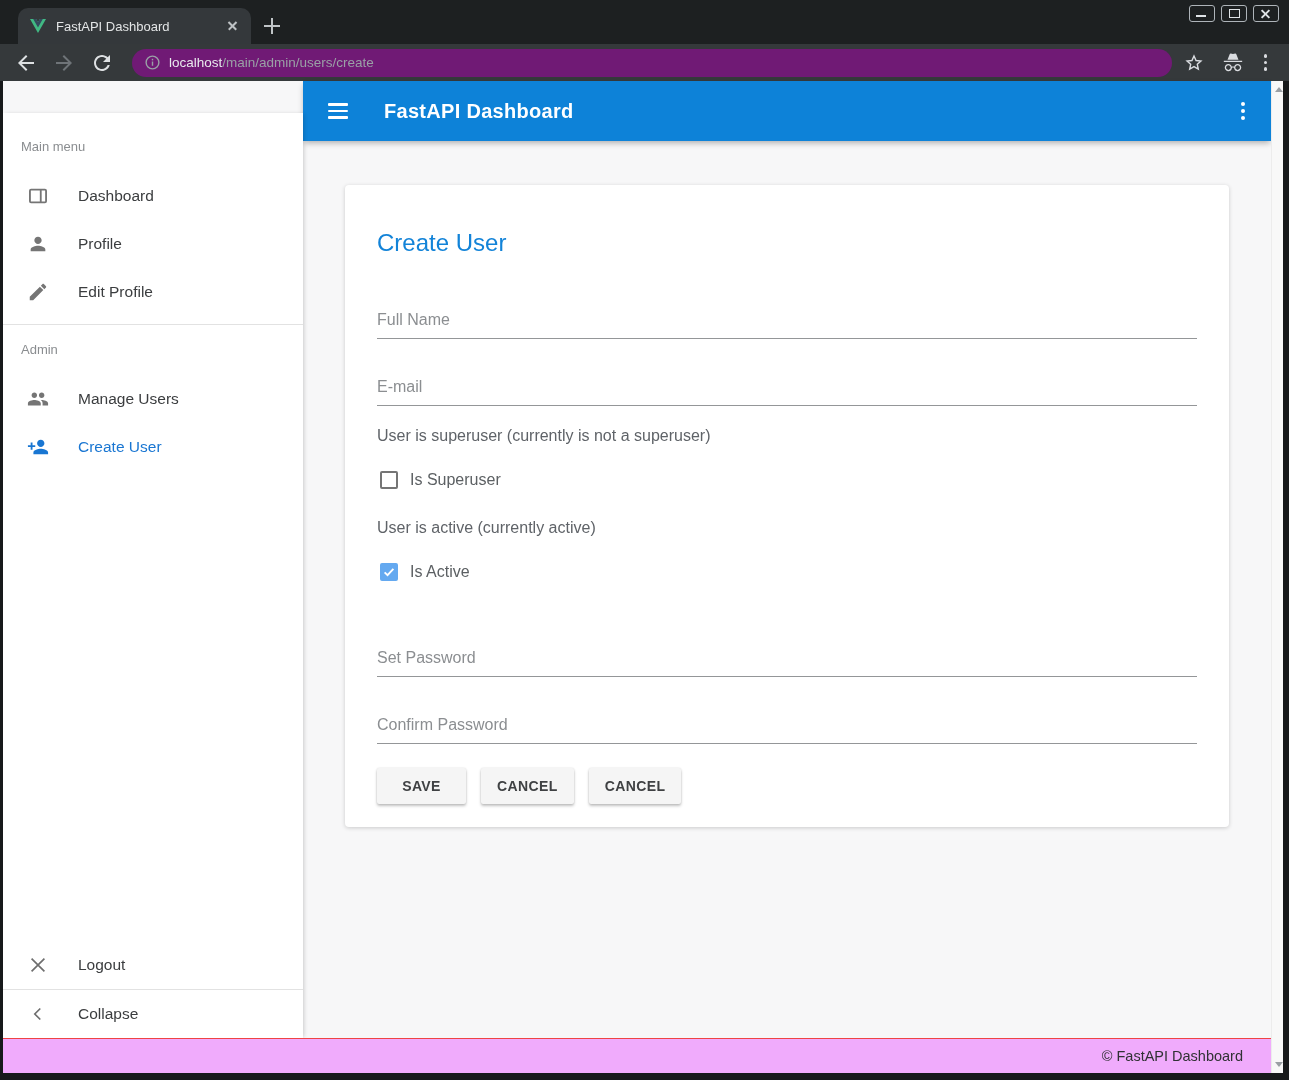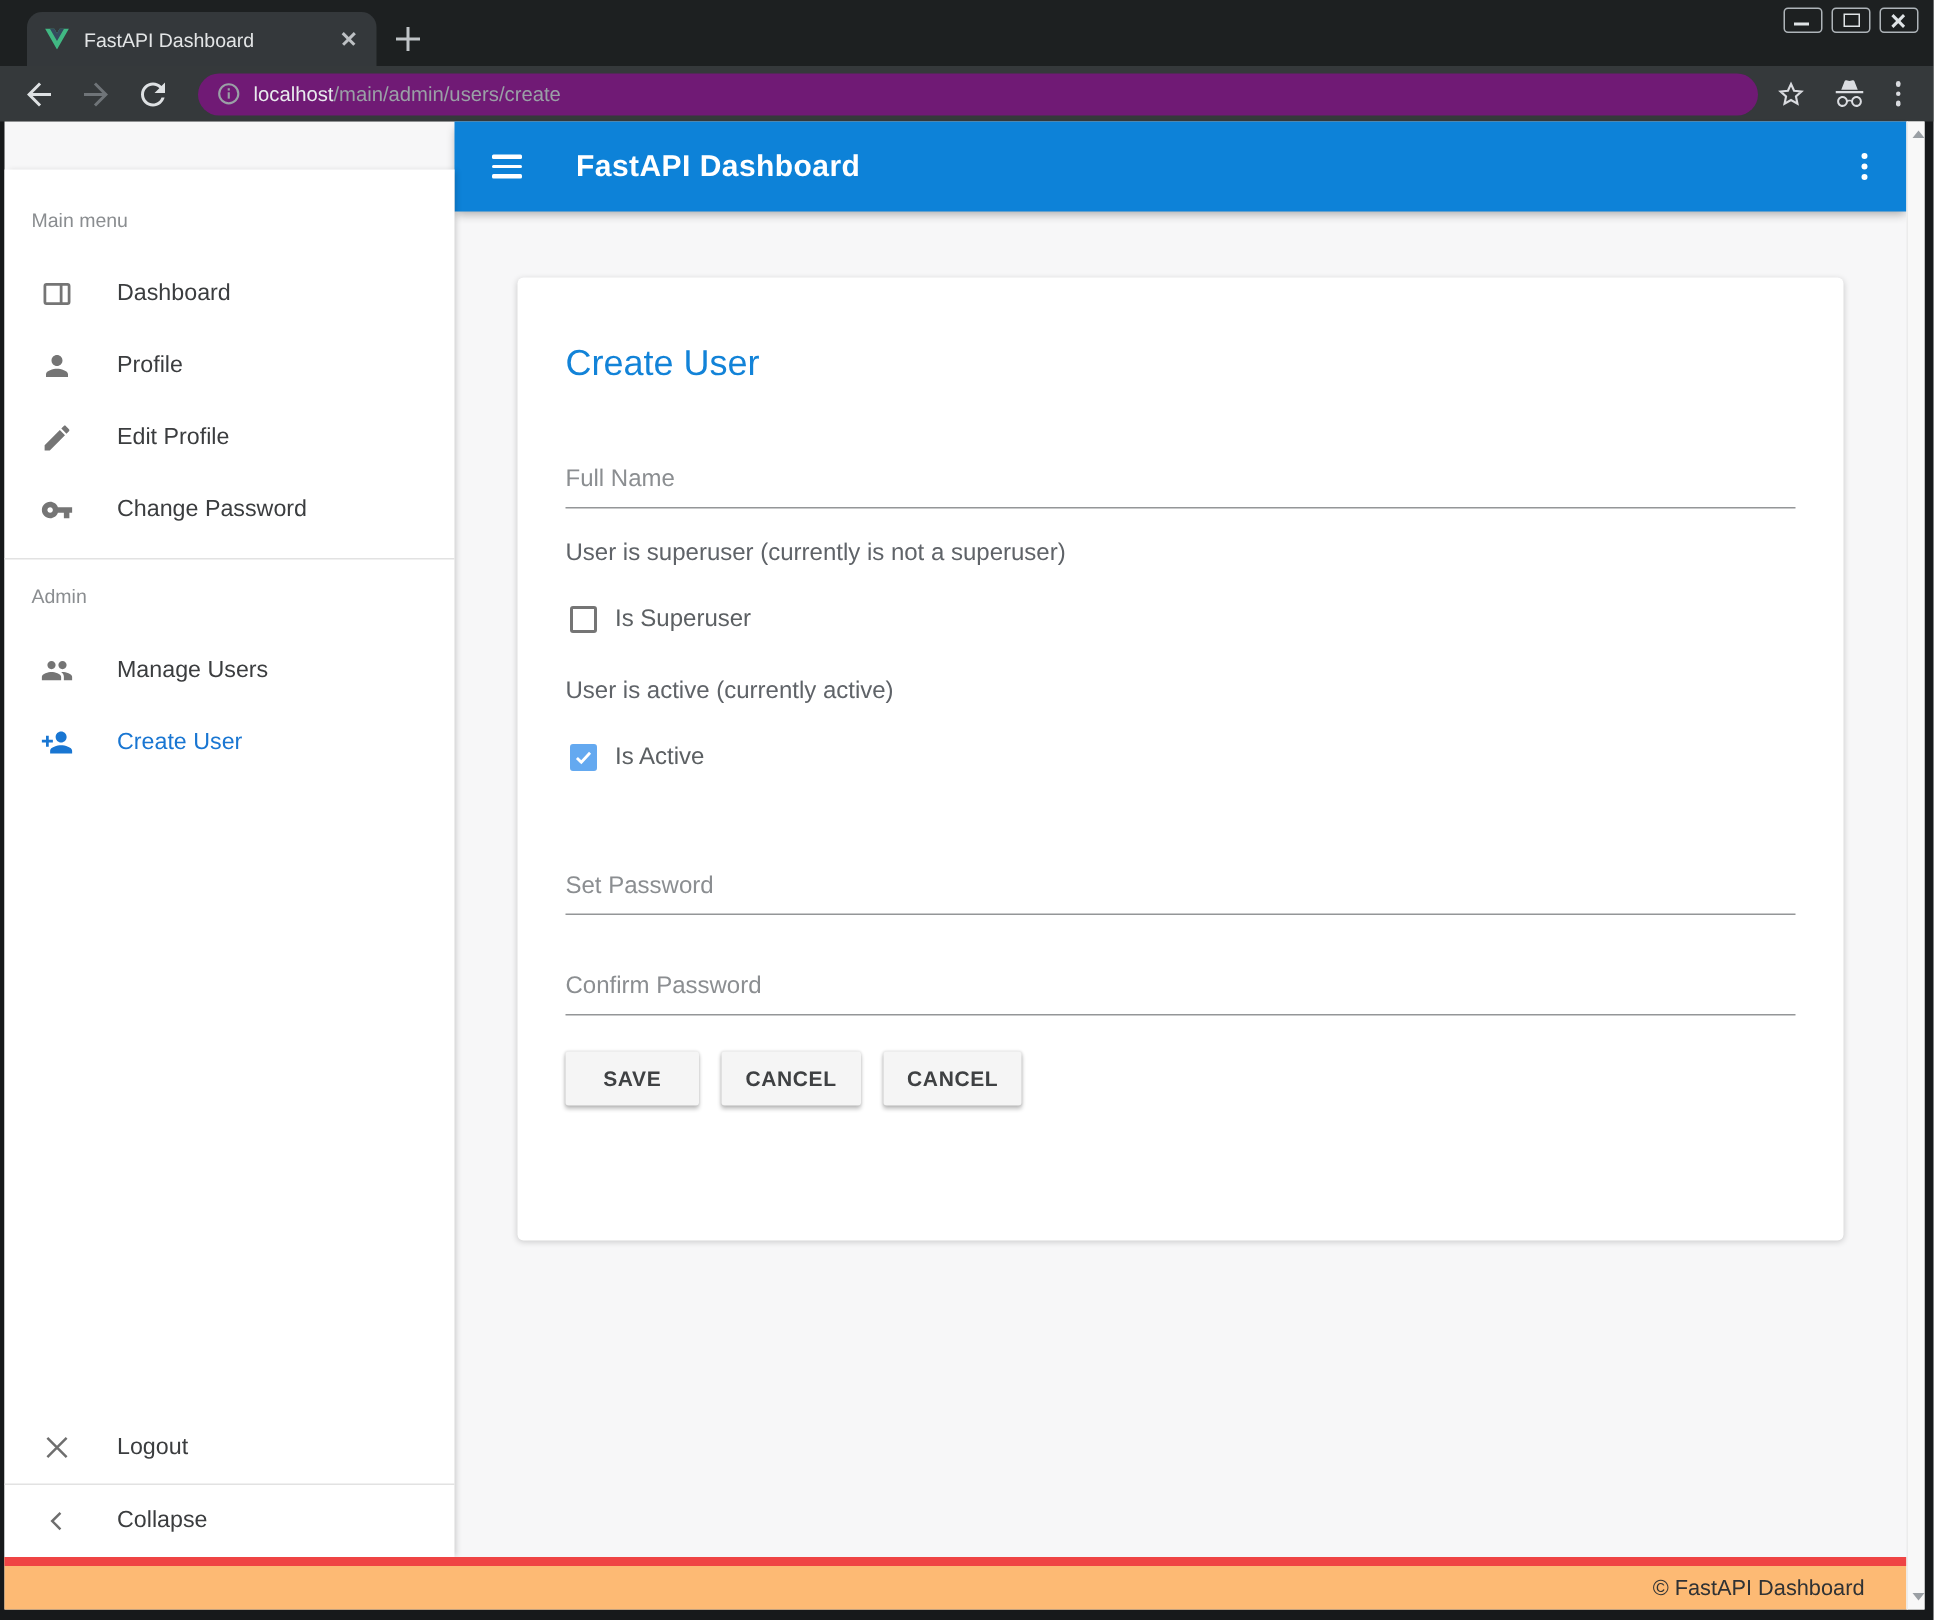--- a/index.html
+++ b/index.html
@@ -132,21 +132,21 @@
     min-width:89px; height:36px; background:#f5f5f5; border:none; border-radius:2px;
     box-shadow:0 2px 3px rgba(0,0,0,.24), 0 0 2px rgba(0,0,0,.12);
     font-family:"Liberation Sans", sans-serif;
     font-size:14px; font-weight:bold; color:#3f4143; letter-spacing:.4px; cursor:pointer;
     padding:0 16px;
   }
 
   
   .footer {
     position:absolute; left:0; right:12px; bottom:0; height:35px;
-    background:#fdba74; border-top:6px solid #ef4444;
+    background:#f0abfc; border-top:1px solid #ef4444;
     display:flex; align-items:center; justify-content:flex-end; padding-right:28px;
     font-size:14.5px; color:#303234; z-index:12;
   }
 </style>
 </head>
 <body>
 
 <div class="tabstrip">
   <div class="tab">
     <span style="width:16px;height:14px;display:block;">
@@ -238,28 +238,20 @@
 
     <div class="side-item">
       <span class="icn">
         <svg viewBox="0 0 24 24" fill="#757575">
             <path d="M3 17.25V21h3.75L17.81 9.94l-3.75-3.75L3 17.25zM20.71 7.04c.39-.39.39-1.02 0-1.41l-2.34-2.34c-.39-.39-1.02-.39-1.41 0l-1.83 1.83 3.75 3.75 1.83-1.83z"></path>
           </svg>
       </span>
       <span>Edit Profile</span>
     </div>
 
-    <div class="side-item">
-      <span class="icn">
-        <svg viewBox="0 0 24 24" fill="#757575">
-            <path d="M12.65 10C11.83 7.67 9.61 6 7 6c-3.31 0-6 2.69-6 6s2.69 6 6 6c2.61 0 4.83-1.67 5.65-4H17v4h4v-4h2v-4H12.65zM7 14c-1.1 0-2-.9-2-2s.9-2 2-2 2 .9 2 2-.9 2-2 2z"></path>
-          </svg>
-      </span>
-      <span>Change Password</span>
-    </div>
 
     <div class="side-divider"></div>
     <div class="side-label admin">Admin</div>
 
     <div class="side-item">
       <span class="icn">
         <svg viewBox="0 0 24 24" fill="#757575">
             <path d="M16 11c1.66 0 2.99-1.34 2.99-3S17.66 5 16 5c-1.66 0-3 1.34-3 3s1.34 3 3 3zm-8 0c1.66 0 2.99-1.34 2.99-3S9.66 5 8 5C6.34 5 5 6.34 5 8s1.34 3 3 3zm0 2c-2.33 0-7 1.17-7 3.5V19h14v-2.5c0-2.33-4.67-3.5-7-3.5zm8 0c-.29 0-.62.02-.97.05 1.16.84 1.97 1.97 1.97 3.45V19h6v-2.5c0-2.33-4.67-3.5-7-3.5z"></path>
           </svg>
       </span>
@@ -313,20 +305,23 @@
   </header>
 
   <main class="content">
     <section class="card">
       <h1 class="card-title">Create User</h1>
 
       <div class="field">
         <input type="text" placeholder="Full Name" style="">
       </div>
 
+      <div class="field">
+        <input type="text" placeholder="E-mail" style="">
+      </div>
 
       <div class="hint">User is superuser (currently is not a superuser)</div>
 
       <div class="check-row">
         <span class="checkbox" id="cb-superuser"></span>
         <span class="check-label">Is Superuser</span>
       </div>
 
       <div class="hint second">User is active (currently active)</div>
 

